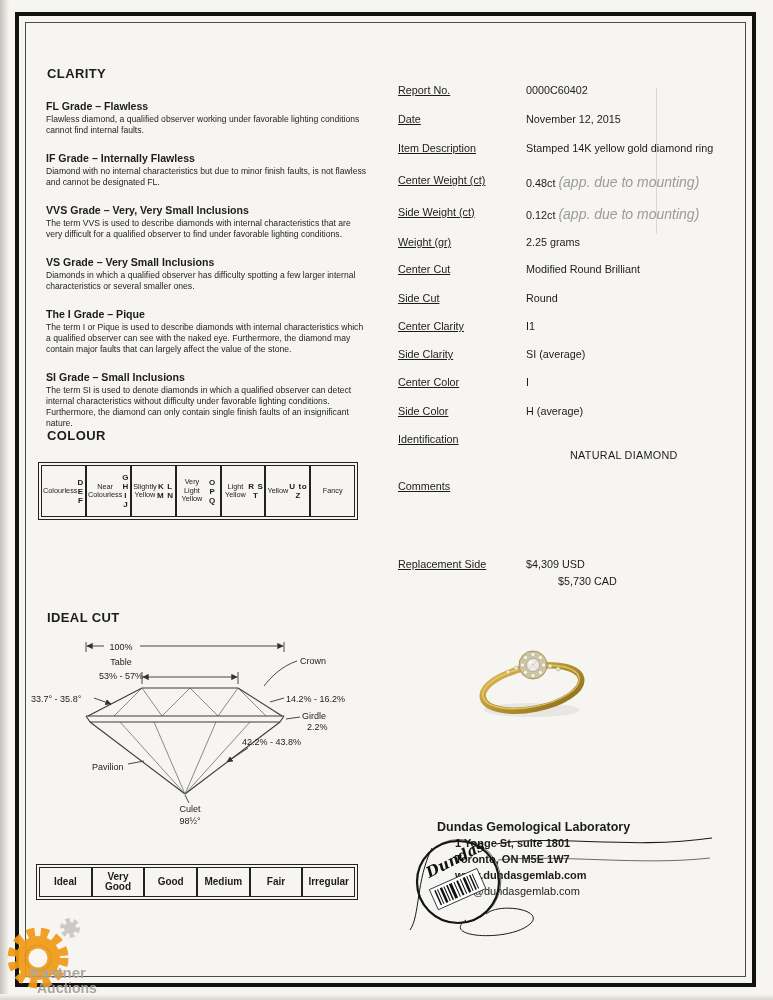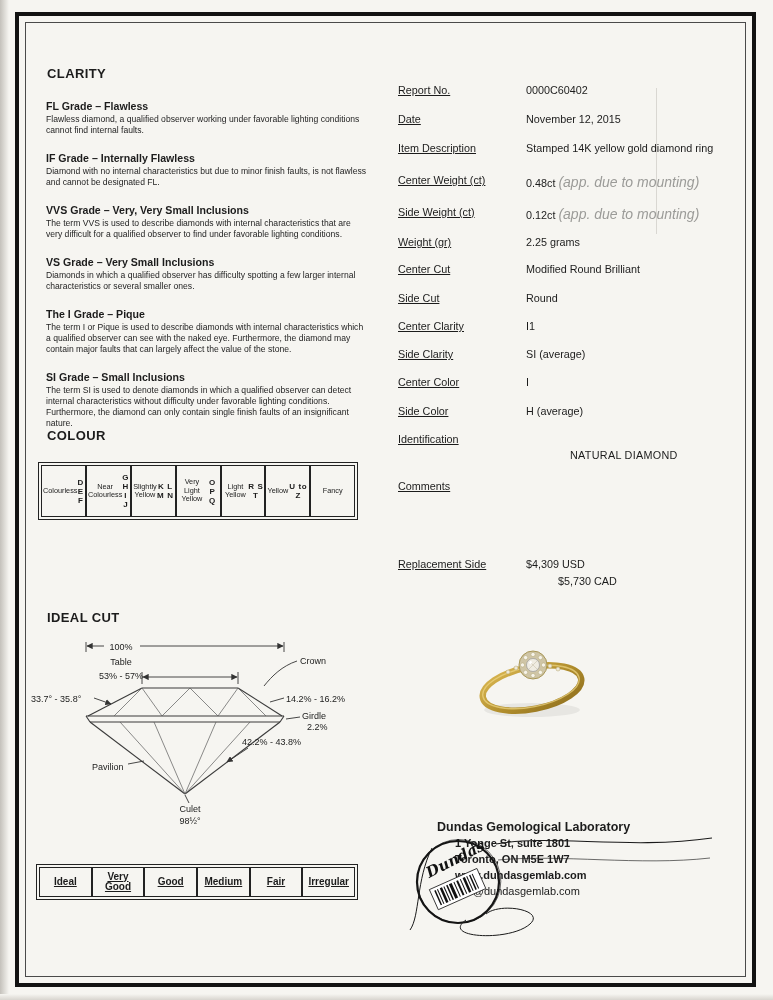--- a/index.html
+++ b/index.html
@@ -32,21 +32,21 @@
   .colour-table{position:absolute;left:38px;top:462px;width:320px;display:flex;
     border:1.5px solid #222;padding:2px;box-sizing:border-box;}
   .colour-cell{flex:1;border:1px solid #222;height:52px;display:flex;
     justify-content:space-between;align-items:center;padding:3px 1px;box-sizing:border-box;}
   .colour-cell.center-only{justify-content:center;}
   .colour-label{font-size:7.3px;line-height:1.15;text-align:center;}
   .colour-range{font-size:8px;font-weight:700;letter-spacing:.6px;text-align:center;}
 
   
   .cut-table{position:absolute;left:36px;top:864px;width:322px;display:flex;
-    border:1.5px solid #222;padding:2px;box-sizing:border-box;text-decoration:underline;}
+    border:1.5px solid #222;padding:2px;box-sizing:border-box;}
   .cut-cell{flex:1;border:1px solid #222;height:30px;display:flex;align-items:center;
     justify-content:center;font-weight:700;font-size:10px;line-height:1.05;
     text-align:center;padding:1px 4px;box-sizing:border-box;}
 
   
   .f-row{position:absolute;left:398px;width:350px;font-size:10.8px;}
   .f-label{display:inline-block;width:128px;vertical-align:top;text-decoration:underline;}
   .f-note{color:#9b9b98;font-style:italic;font-size:14px;margin-top:30px;}
   .id-value{position:absolute;left:530px;top:449px;font-size:10.8px;letter-spacing:.3px;padding-left:40px;}
   .rv-val2{margin-top:5px;padding-left:32px;}
@@ -342,15 +342,29 @@
           <rect x="16" y="-9" width="1.5" height="16" fill="#111111"></rect>
           <rect x="19" y="-9" width="1" height="16" fill="#111111"></rect>
         </g>
         <path d="M116,24 C170,14 250,30 332,18" fill="none" stroke="#1a1a1a" stroke-width="1.1"></path>
         <path d="M118,40 C180,34 260,46 330,38" fill="none" stroke="#1a1a1a" stroke-width=".8" opacity=".8"></path>
         <path d="M52,28 C36,60 40,96 30,110" fill="none" stroke="#1a1a1a" stroke-width="1"></path>
         <path d="M86,100 C60,118 130,122 150,104 C166,90 120,82 106,94" fill="none" stroke="#1a1a1a" stroke-width="1"></path>
       </svg>
     </div>
 
+    <div class="watermark">
+      <svg width="100" height="84" viewBox="0 0 100 84">
+        <circle cx="66" cy="12" r="7" fill="none" stroke="#c9c7c2" stroke-width="6" stroke-dasharray="4 3.2"></circle>
+        <circle cx="66" cy="12" r="6" fill="#c9c7c2"></circle>
+        <g transform="translate(34 42)">
+          <circle r="25" fill="none" stroke="#f09b16" stroke-width="11" stroke-dasharray="7.5 5.8"></circle>
+          <circle r="22" fill="#f09b16"></circle>
+          <circle r="13" fill="none" stroke="#d3830c" stroke-width="1.2" opacity=".6"></circle>
+          <circle r="9.5" fill="#f8f7f4"></circle>
+        </g>
+        <text x="26" y="62" font-size="15">Kastner</text>
+        <text x="33" y="77" font-size="14">Auctions</text>
+      </svg>
+    </div>
 
   </div>
 </div>
 
 </body></html>

